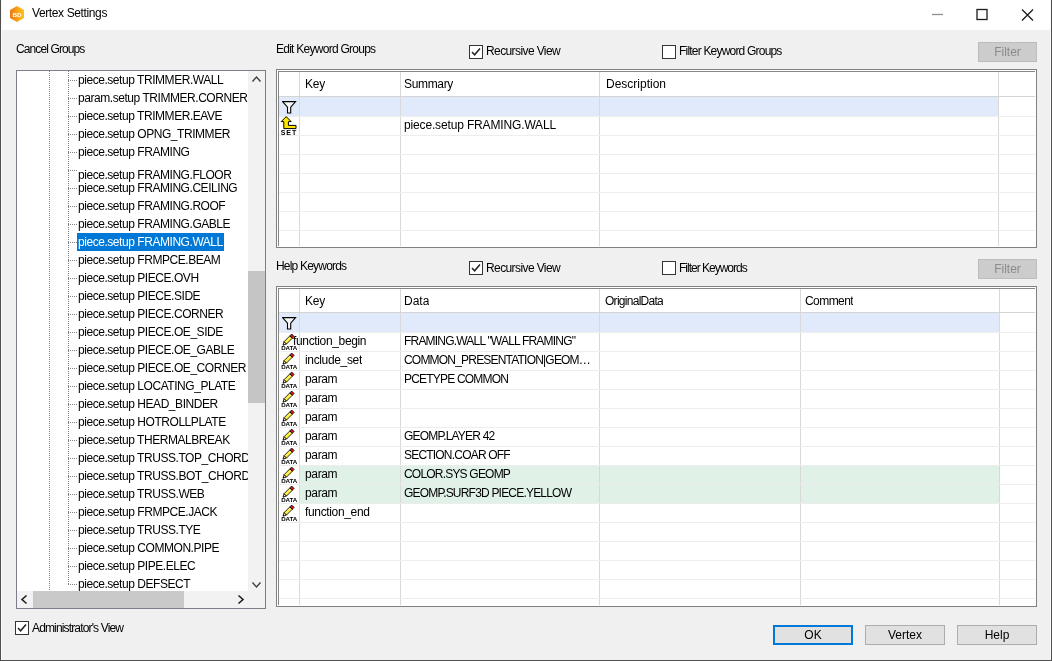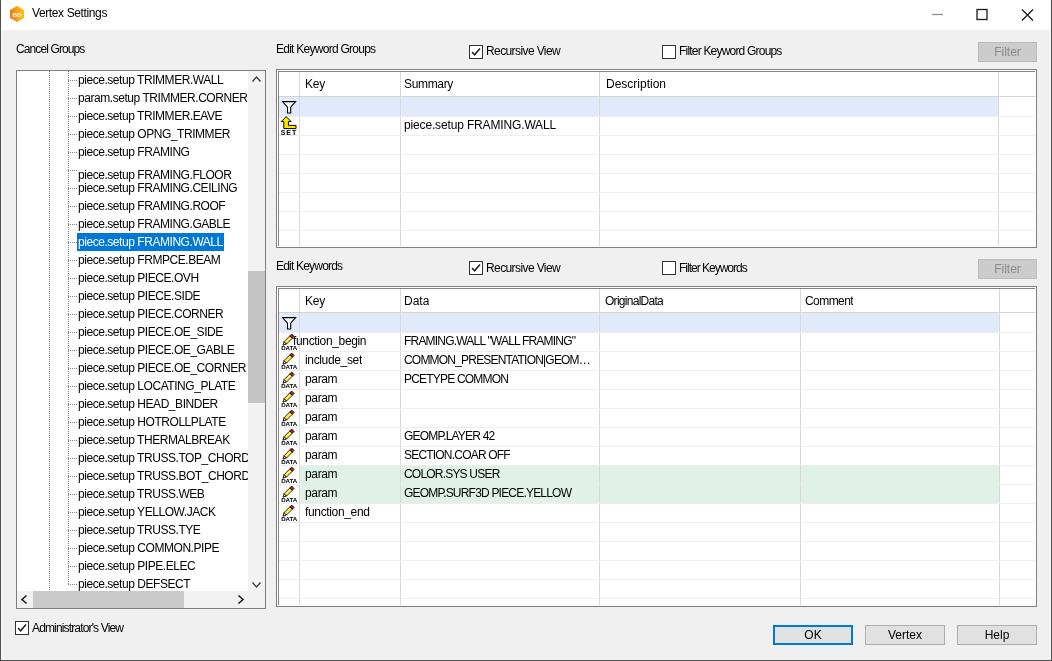--- a/index.html
+++ b/index.html
@@ -84,21 +84,21 @@
 <div class="treeitem" style="top:413px">piece.setup HOTROLLPLATE</div>
 <div class="doth" style="left:68px;top:440px;width:9px"></div>
 <div class="treeitem" style="top:431px">piece.setup THERMALBREAK</div>
 <div class="doth" style="left:68px;top:458px;width:9px"></div>
 <div class="treeitem" style="top:449px">piece.setup TRUSS.TOP_CHORD</div>
 <div class="doth" style="left:68px;top:476px;width:9px"></div>
 <div class="treeitem" style="top:467px">piece.setup TRUSS.BOT_CHORD</div>
 <div class="doth" style="left:68px;top:494px;width:9px"></div>
 <div class="treeitem" style="top:485px">piece.setup TRUSS.WEB</div>
 <div class="doth" style="left:68px;top:512px;width:9px"></div>
-<div class="treeitem" style="top:503px">piece.setup YELLOW.JACK</div>
+<div class="treeitem" style="top:503px">piece.setup FRMPCE.JACK</div>
 <div class="doth" style="left:68px;top:530px;width:9px"></div>
 <div class="treeitem" style="top:521px">piece.setup TRUSS.TYE</div>
 <div class="doth" style="left:68px;top:548px;width:9px"></div>
 <div class="treeitem" style="top:539px">piece.setup COMMON.PIPE</div>
 <div class="doth" style="left:68px;top:566px;width:9px"></div>
 <div class="treeitem" style="top:557px">piece.setup PIPE.ELEC</div>
 <div class="doth" style="left:68px;top:584px;width:9px"></div>
 <div class="treeitem" style="top:575px">piece.setup DEFSECT</div>
 <div class="abs" style="left:248px;top:71px;width:17px;height:520px;background:#f2f2f2"></div>
 <div class="abs" style="left:248px;top:271px;width:17px;height:132px;background:#c5c5c5"></div>
@@ -154,21 +154,21 @@
       </div>
       <div class="abs" style="left:1px;top:44px">
         <svg width="18" height="20" viewBox="0 0 18 20">
 <path d="M6.2 0.6 L11.2 5.6 H8.4 V9.4 H16 V12.6 H3.8 V5.6 H1.2 Z" fill="#ffe600" stroke="#000" stroke-width="1"></path>
 <text x="9" y="19.2" font-size="7" font-weight="bold" fill="#000" text-anchor="middle" font-family="Liberation Sans" letter-spacing="1">SET</text>
 </svg>
       </div>
       <div class="cell" style="left:125px;top:44px;letter-spacing:-0.15px">piece.setup FRAMING.WALL</div>
     </div>
   </div>
-<div class="lbl" style="left:276px;top:259px;letter-spacing:-0.8px">Edit Keywords</div>
+<div class="lbl" style="left:276px;top:259px;letter-spacing:-0.8px">Help Keywords</div>
 <svg class="abs" style="left:469px;top:261px" width="14" height="14" viewBox="0 0 14 14">
 <rect x="0.5" y="0.5" width="13" height="13" fill="#fff" stroke="#333"></rect>
     <path d="M3 7 l2.6 2.8 L11 3.4" fill="none" stroke="#222" stroke-width="1.5"></path>
   </svg>
 <div class="lbl" style="left:486px;top:261px;letter-spacing:-0.6px">Recursive View</div>
 <svg class="abs" style="left:662px;top:261px" width="14" height="14" viewBox="0 0 14 14">
 <rect x="0.5" y="0.5" width="13" height="13" fill="#fff" stroke="#333"></rect>
   </svg>
 <div class="lbl" style="left:679px;top:261px;letter-spacing:-1px">Filter Keywords</div>
 <div class="btn-dis" style="left:978px;top:259px;width:59px;height:20px">Filter</div>
@@ -301,21 +301,21 @@
 <g transform="rotate(-45 7.5 7.5)">
 <rect x="2.8" y="5.9" width="8.2" height="3.4" fill="#ffee44" stroke="#000" stroke-width="0.8"></rect>
 <rect x="11" y="5.9" width="2.6" height="3.4" fill="#e01010" stroke="#000" stroke-width="0.8"></rect>
 <path d="M2.8 5.9 L-0.4 7.6 L2.8 9.3 Z" fill="#f7e6c0" stroke="#000" stroke-width="0.8"></path>
 <path d="M-0.4 7.6 L0.8 7.0 L0.8 8.2 Z" fill="#000"></path>
 </g>
 <text x="8.2" y="18.3" font-size="6.2" font-weight="bold" fill="#000" text-anchor="middle" font-family="Liberation Sans" letter-spacing="-0.1">DATA</text>
 </svg>
       </div>
       <div class="cell" style="left:26px;top:176px;letter-spacing:-0.35px">param</div>
-      <div class="cell" style="left:125px;top:176px;width:194px;letter-spacing:-0.8px;text-overflow:ellipsis">COLOR.SYS USER</div>
+      <div class="cell" style="left:125px;top:176px;width:194px;letter-spacing:-0.8px;text-overflow:ellipsis">COLOR.SYS GEOMP</div>
       <div class="abs" style="left:2px;top:195px">
         <svg width="17" height="19" viewBox="0 0 17 19">
 <g transform="rotate(-45 7.5 7.5)">
 <rect x="2.8" y="5.9" width="8.2" height="3.4" fill="#ffee44" stroke="#000" stroke-width="0.8"></rect>
 <rect x="11" y="5.9" width="2.6" height="3.4" fill="#e01010" stroke="#000" stroke-width="0.8"></rect>
 <path d="M2.8 5.9 L-0.4 7.6 L2.8 9.3 Z" fill="#f7e6c0" stroke="#000" stroke-width="0.8"></path>
 <path d="M-0.4 7.6 L0.8 7.0 L0.8 8.2 Z" fill="#000"></path>
 </g>
 <text x="8.2" y="18.3" font-size="6.2" font-weight="bold" fill="#000" text-anchor="middle" font-family="Liberation Sans" letter-spacing="-0.1">DATA</text>
 </svg>

